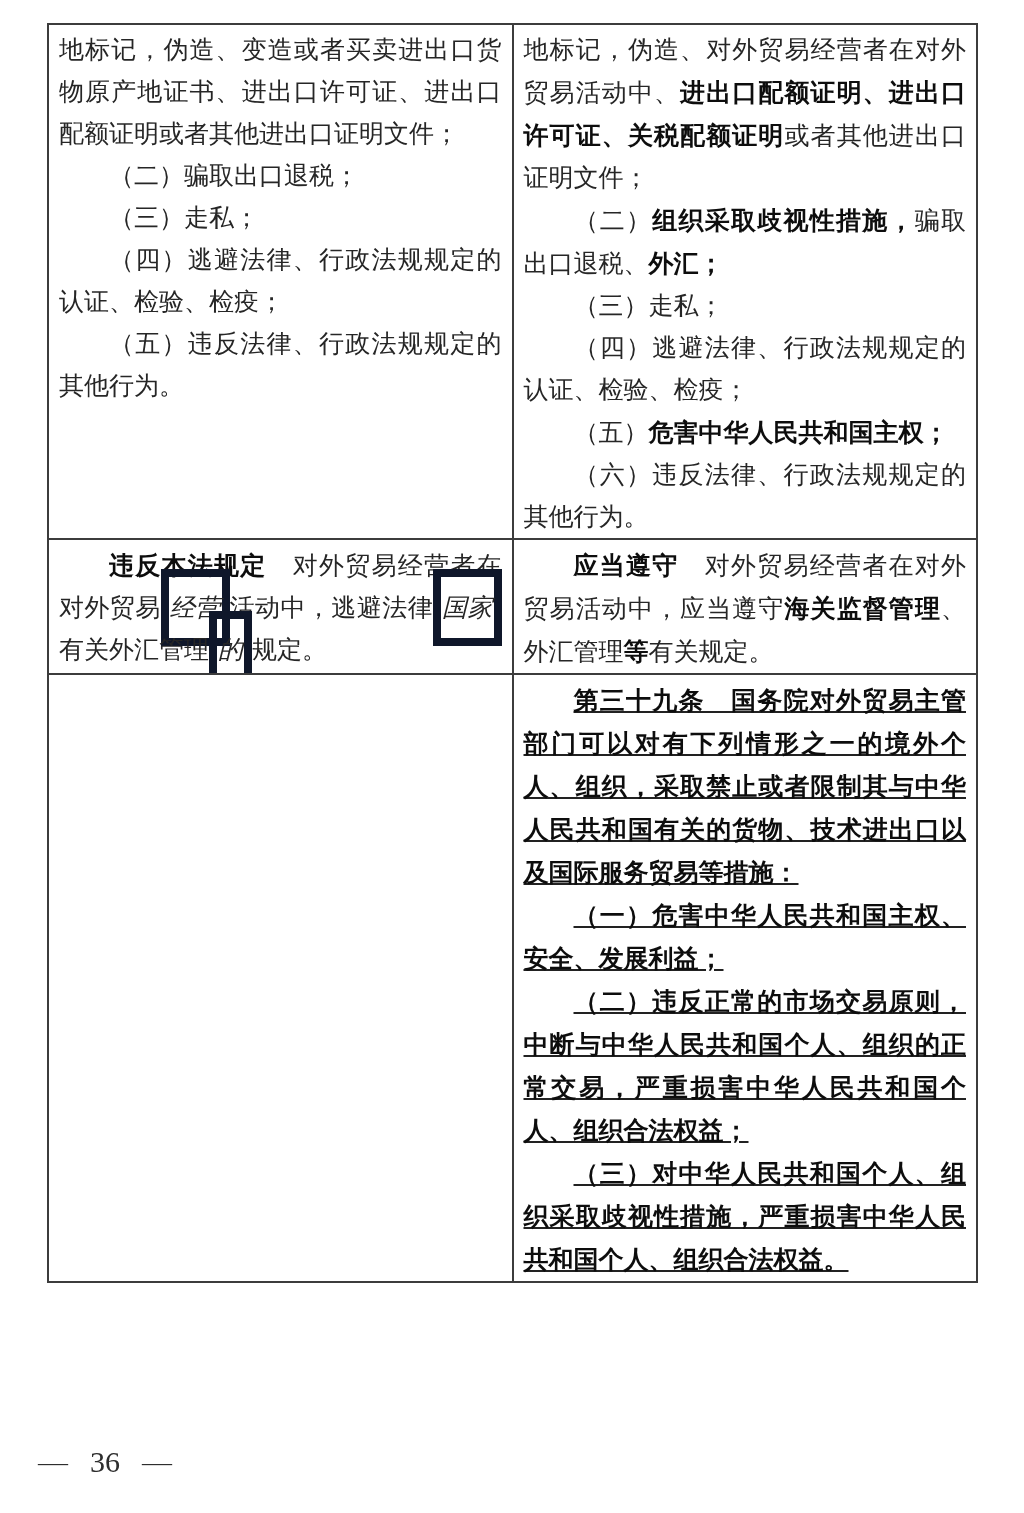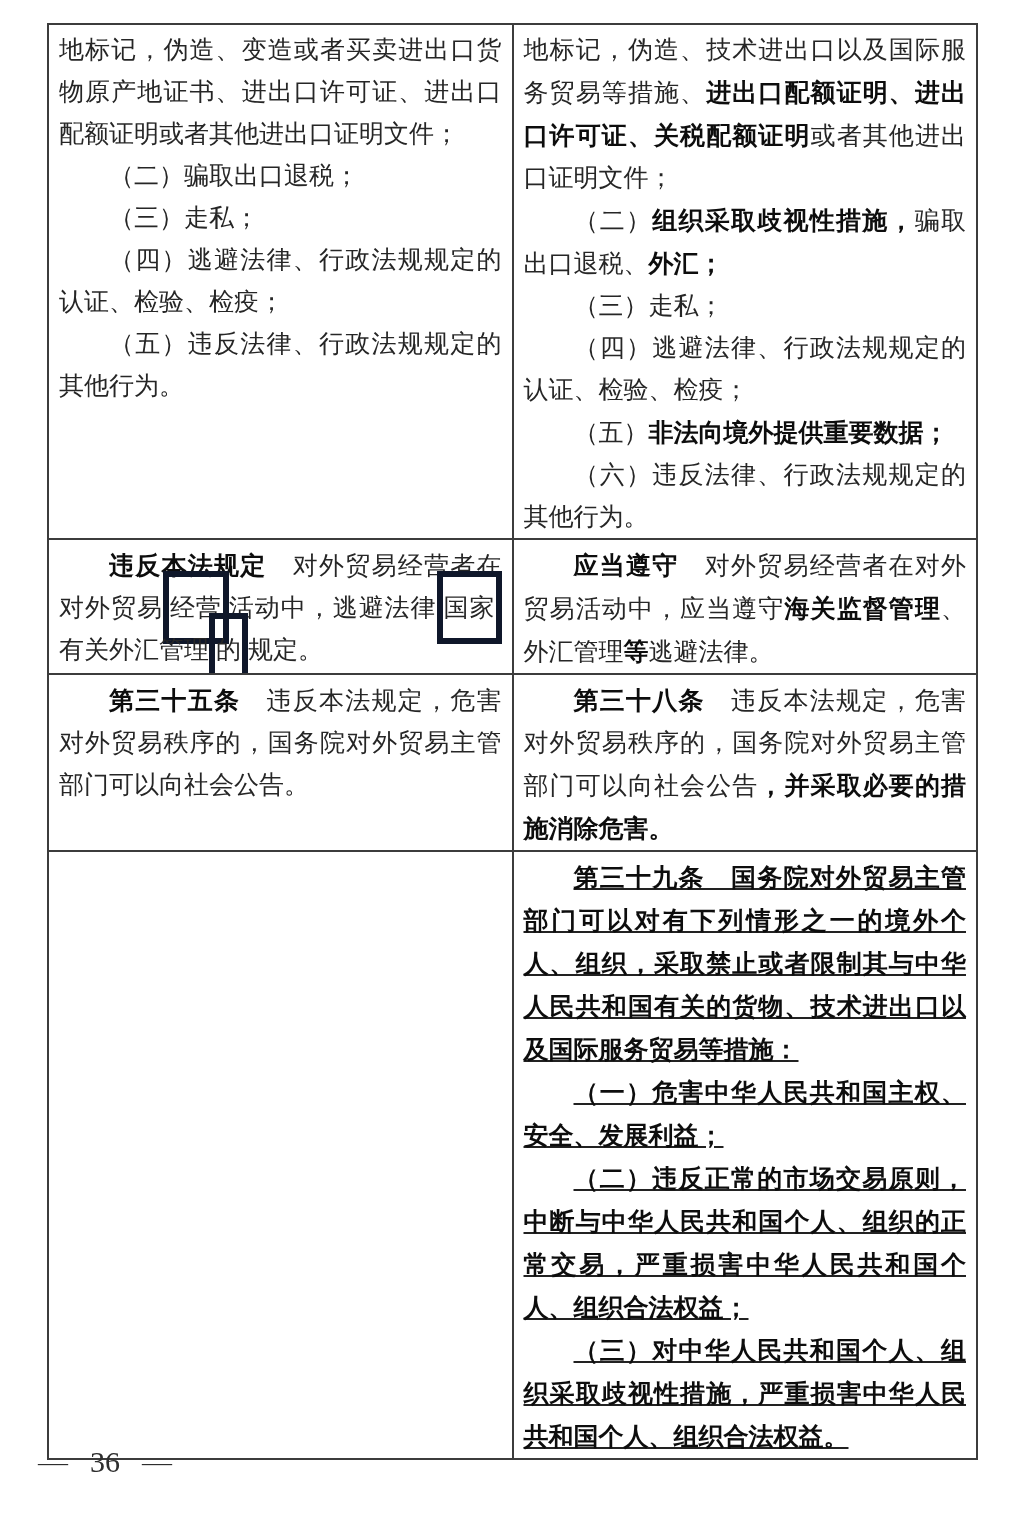--- a/index.html
+++ b/index.html
@@ -35,23 +35,24 @@
   p.para { margin:0; }
   p.para.indent { text-indent:2em; }
 
   .seg-n { color:#262626; }
   .seg-b {
     font-family:"Liberation Sans","DejaVu Sans",sans-serif;
     font-weight:700;
     color:#0d0d0d;
   }
   .seg-x {
-    border:6px solid #0f172a;
+    border:8px solid #0f172a;
     padding:17px 1px;
     color:#262626;
+    font-style:italic;
   }
 
   .footer {
     position:absolute; left:38px; top:1445px;
     display:flex; align-items:center; gap:22px;
     font-size:30px; color:#2e2e2e;
     font-family:"Liberation Serif","DejaVu Serif",serif;
   }
   .footer .dash { letter-spacing:0; transform:scaleY(.8); }
 </style>
@@ -64,42 +65,34 @@
     <tbody>
         <tr class="r1">
           <td>
             <p class="para"><span class="seg-n">地标记，伪造、变造或者买卖进出口货物原产地证书、进出口许可证、进出口配额证明或者其他进出口证明文件；</span></p>
             <p class="para indent"><span class="seg-n">（二）骗取出口退税；</span></p>
             <p class="para indent"><span class="seg-n">（三）走私；</span></p>
             <p class="para indent"><span class="seg-n">（四）逃避法律、行政法规规定的认证、检验、检疫；</span></p>
             <p class="para indent"><span class="seg-n">（五）违反法律、行政法规规定的其他行为。</span></p>
           </td>
           <td>
-            <p class="para"><span class="seg-n">地标记，伪造、技术进出口以及国际服务贸易等措施、</span><span class="seg-b">进出口配额证明、进出口许可证、关税配额证明</span><span class="seg-n">或者其他进出口证明文件；</span></p>
+            <p class="para"><span class="seg-n">地标记，伪造、对外贸易经营者在对外贸易活动中、</span><span class="seg-b">进出口配额证明、进出口许可证、关税配额证明</span><span class="seg-n">或者其他进出口证明文件；</span></p>
             <p class="para indent"><span class="seg-n">（二）</span><span class="seg-b">组织采取歧视性措施，</span><span class="seg-n">骗取出口退税、</span><span class="seg-b">外汇；</span></p>
             <p class="para indent"><span class="seg-n">（三）走私；</span></p>
             <p class="para indent"><span class="seg-n">（四）逃避法律、行政法规规定的认证、检验、检疫；</span></p>
-            <p class="para indent"><span class="seg-n">（五）</span><span class="seg-b">非法向境外提供重要数据；</span></p>
+            <p class="para indent"><span class="seg-n">（五）</span><span class="seg-b">危害中华人民共和国主权；</span></p>
             <p class="para indent"><span class="seg-n">（六）违反法律、行政法规规定的其他行为。</span></p>
           </td>
         </tr>
         <tr class="r2">
           <td>
             <p class="para indent"><span class="seg-b">违反本法规定</span><span class="seg-n">　对外贸易经营者在对外贸易</span><span class="seg-x">经营</span><span class="seg-n">活动中，逃避法律</span><span class="seg-x">国家</span><span class="seg-n">有关外汇管理</span><span class="seg-x">的</span><span class="seg-n">规定。</span></p>
           </td>
           <td>
-            <p class="para indent"><span class="seg-b">应当遵守</span><span class="seg-n">　对外贸易经营者在对外贸易活动中，应当遵守</span><span class="seg-b">海关监督管理</span><span class="seg-n">、外汇管理</span><span class="seg-b">等</span><span class="seg-n">逃避法律。</span></p>
-          </td>
-        </tr>
-        <tr class="r3">
-          <td>
-            <p class="para indent"><span class="seg-b">第三十五条</span><span class="seg-n">　违反本法规定，危害对外贸易秩序的，国务院对外贸易主管部门可以向社会公告。</span></p>
-          </td>
-          <td>
-            <p class="para indent"><span class="seg-b">第三十八条</span><span class="seg-n">　违反本法规定，危害对外贸易秩序的，国务院对外贸易主管部门可以向社会公告</span><span class="seg-b">，并采取必要的措施消除危害。</span></p>
+            <p class="para indent"><span class="seg-b">应当遵守</span><span class="seg-n">　对外贸易经营者在对外贸易活动中，应当遵守</span><span class="seg-b">海关监督管理</span><span class="seg-n">、外汇管理</span><span class="seg-b">等</span><span class="seg-n">有关规定。</span></p>
           </td>
         </tr>
         <tr class="r4">
           <td></td>
           <td>
             <p class="para indent"><span class="seg-b">第三十九条　国务院对外贸易主管部门可以对有下列情形之一的境外个人、组织，采取禁止或者限制其与中华人民共和国有关的货物、技术进出口以及国际服务贸易等措施：</span></p>
             <p class="para indent"><span class="seg-b">（一）危害中华人民共和国主权、安全、发展利益；</span></p>
             <p class="para indent"><span class="seg-b">（二）违反正常的市场交易原则，中断与中华人民共和国个人、组织的正常交易，严重损害中华人民共和国个人、组织合法权益；</span></p>
             <p class="para indent"><span class="seg-b">（三）对中华人民共和国个人、组织采取歧视性措施，严重损害中华人民共和国个人、组织合法权益。</span></p>
           </td>

